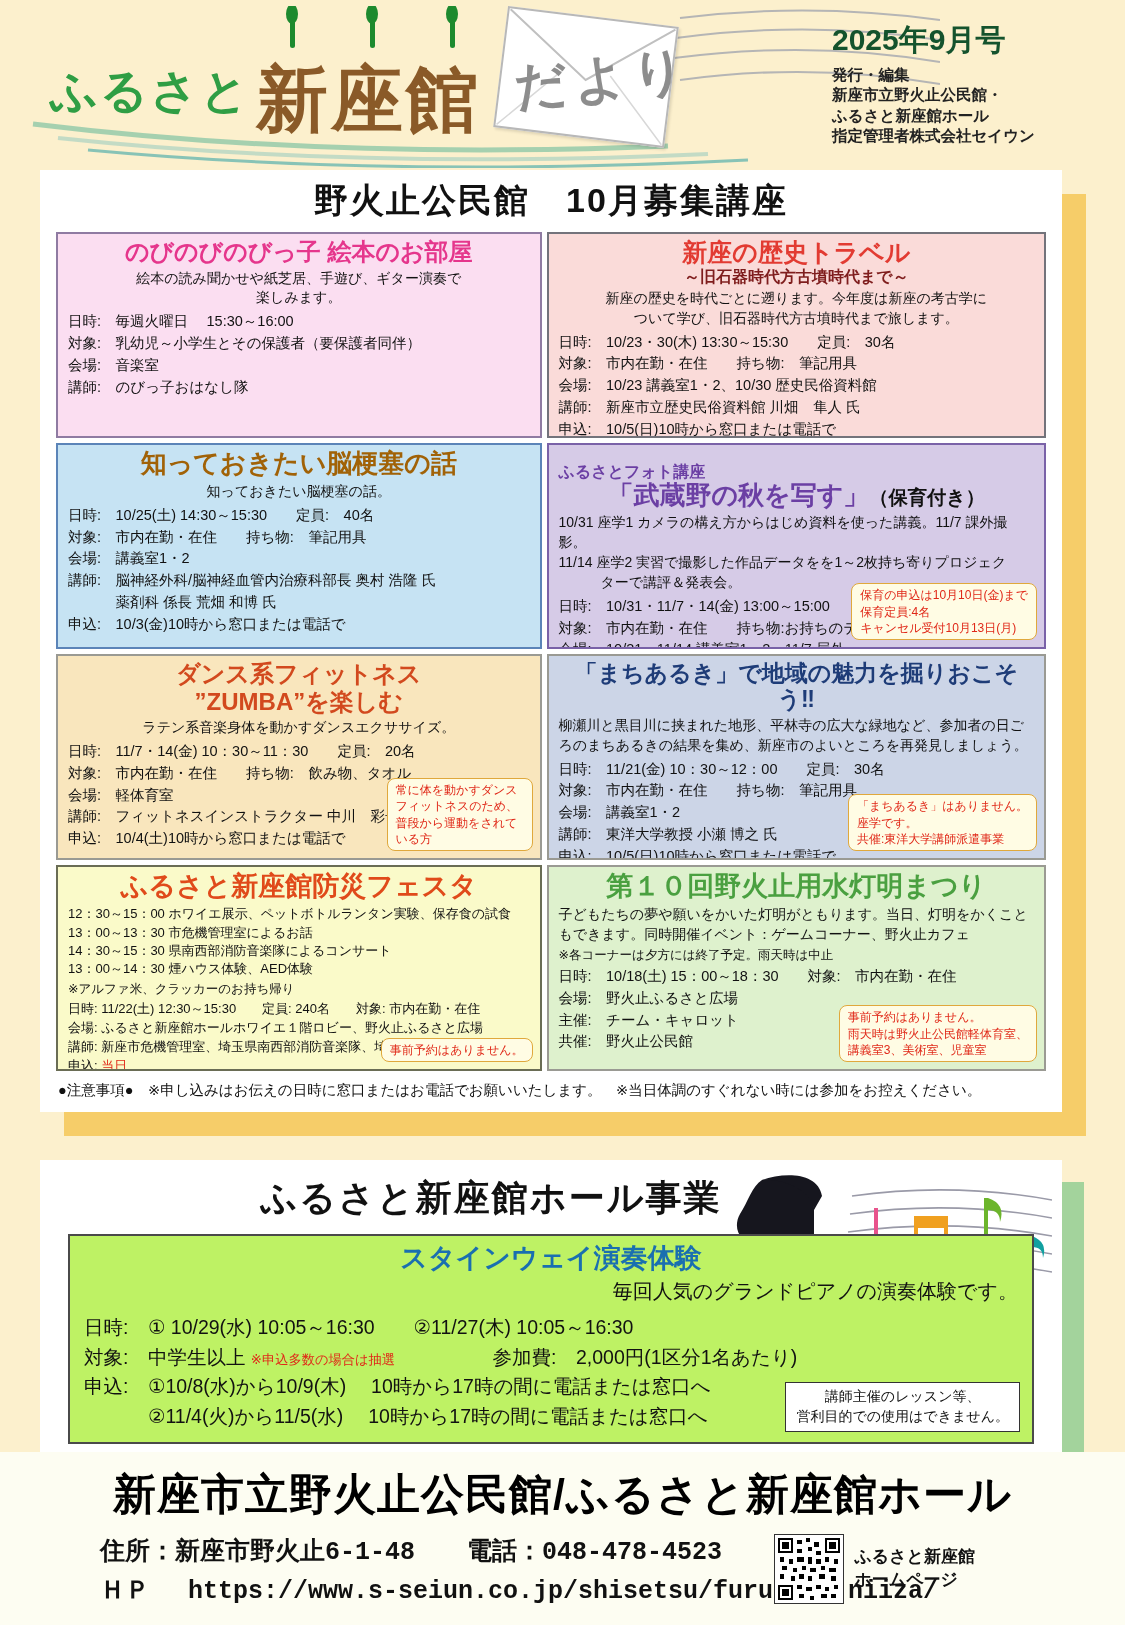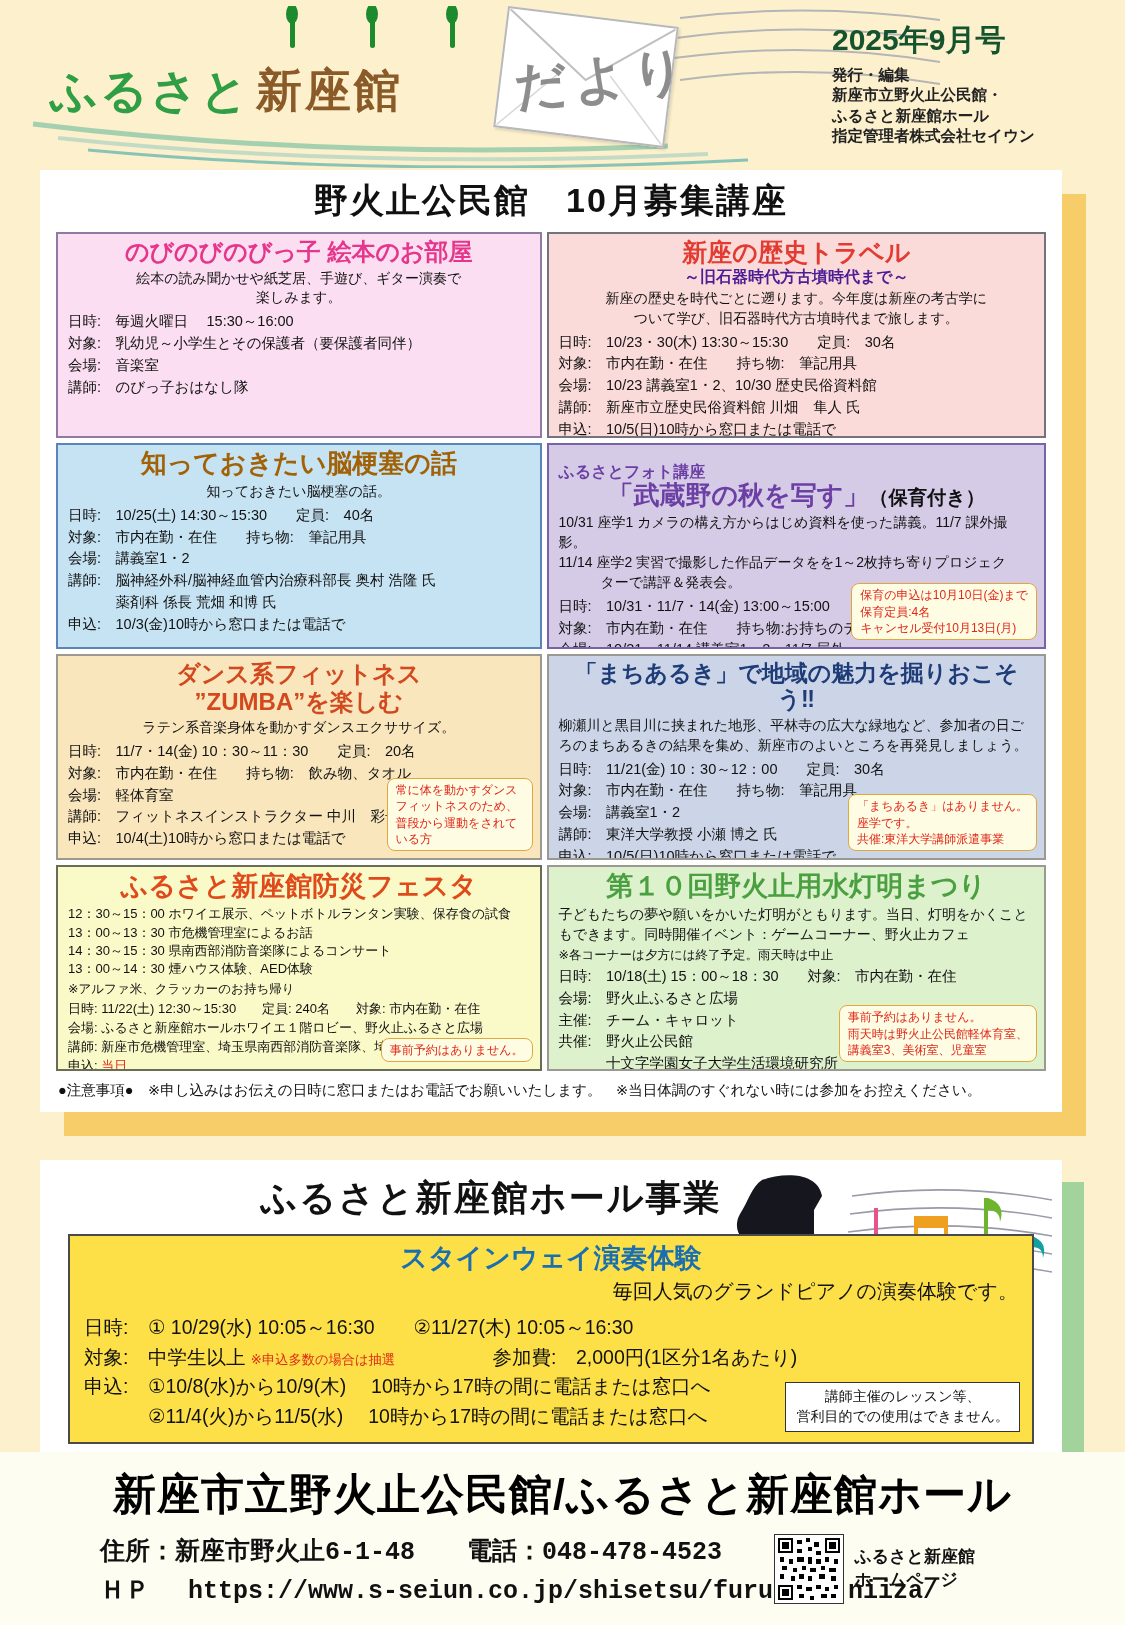--- a/index.html
+++ b/index.html
@@ -2,21 +2,21 @@
 <html><head>
 <meta charset="utf-8">
 <style>
   html,body{margin:0;padding:0;background:#e8e8e8;}
   .page{position:relative;width:1125px;height:1625px;margin:0 auto;background:#fcf0cd;
         font-family:"Liberation Sans","DejaVu Sans",sans-serif;color:#111;overflow:hidden;}
 
   
   .masthead{position:relative;height:170px;}
   .logo-furusato{position:absolute;left:50px;top:60px;font-size:47px;font-weight:bold;color:#2f9e44;letter-spacing:2px;}
-  .logo-niiza{position:absolute;left:256px;top:60px;font-size:46px;font-weight:900;color:#8a5a28;letter-spacing:3px;}
+  .logo-niiza{position:absolute;left:256px;top:52px;font-size:72px;font-weight:900;color:#8a5a28;letter-spacing:3px;}
   .sprouts{position:absolute;left:262px;top:6px;}
   .envelope{position:absolute;left:500px;top:16px;width:168px;height:118px;background:#fff;
             border:2px solid #b8b8b8;transform:rotate(7deg);box-shadow:2px 2px 3px rgba(0,0,0,.12);}
   .dayori{position:absolute;left:514px;top:44px;font-size:52px;font-weight:bold;color:#8d8d8d;
           transform:rotate(-6deg);letter-spacing:6px;white-space:nowrap;}
   .staff-deco{position:absolute;left:640px;top:0;}
   .swoosh{position:absolute;left:28px;top:116px;}
   .issue-block{position:absolute;right:28px;top:20px;width:265px;}
   .issue-no{font-size:30px;font-weight:bold;color:#14532d;margin-bottom:4px;}
   .pub-line{font-size:15.5px;line-height:1.32;color:#222;font-weight:bold;}
@@ -42,21 +42,21 @@
   .compact .course-desc{font-size:13px;}
   .red-text{color:#e02818;}
   .note{position:absolute;right:7px;bottom:7px;background:#fffce4;border:1.5px solid #e0a83c;
         border-radius:8px;padding:3px 8px;color:#e02818;font-size:12px;line-height:1.35;}
   .notice{font-size:14.5px;margin:10px 2px 2px;color:#111;}
 
   
   .hall-header{position:relative;height:58px;}
   .hall-header h2{margin:8px 0 0;text-align:center;font-size:36px;letter-spacing:2px;transform:translateX(-60px);}
   .hall-art{position:absolute;right:-6px;top:-4px;}
-  .hall-box{position:relative;margin:2px 12px 8px;border:2px solid #4a4a4a;background:#fde047;padding:4px 14px 10px;}
+  .hall-box{position:relative;margin:2px 12px 8px;border:2px solid #4a4a4a;background:#bef264;padding:4px 14px 10px;}
   .hall-title{text-align:center;font-weight:bold;font-size:27px;color:#1a6fb0;}
   .hall-desc{text-align:right;font-size:20px;margin:2px 0 8px;}
   .hall-rows .row{font-size:19.5px;line-height:1.52;}
   .hall-box .red-text{font-size:.68em;}
   .hall-note{position:absolute;right:12px;bottom:10px;background:#fff;border:1.5px solid #333;
              padding:4px 10px;font-size:14px;line-height:1.4;text-align:center;}
 
   
   .footer{position:absolute;left:0;right:0;bottom:0;top:1452px;background:#fdfdf2;padding-top:14px;}
   .footer-title{text-align:center;font-size:43px;font-weight:900;letter-spacing:1px;color:#000;}
@@ -124,21 +124,21 @@
           </div>
           <div class="rows">
             <div class="row"><span>日時:　毎週火曜日　 15:30～16:00</span></div>
             <div class="row"><span>対象:　乳幼児～小学生とその保護者（要保護者同伴）</span></div>
             <div class="row"><span>会場:　音楽室</span></div>
             <div class="row"><span>講師:　のびっ子おはなし隊</span></div>
           </div>
         </div>
         <div class="course-box" style="background: rgb(250, 219, 217); border-color: rgb(115, 115, 123);">
           <div class="course-title" style="color: rgb(226, 59, 50); font-size: 25px;"><span>新座の歴史トラベル</span></div>
-          <div class="course-sub" style="color: #4c1d95;">～旧石器時代方古墳時代まで～</div>
+          <div class="course-sub" style="color: #7f1d1d;">～旧石器時代方古墳時代まで～</div>
           <div class="course-desc center">
             <div>新座の歴史を時代ごとに遡ります。今年度は新座の考古学に</div>
             <div>ついて学び、旧石器時代方古墳時代まで旅します。</div>
           </div>
           <div class="rows">
             <div class="row"><span>日時:　10/23・30(木) 13:30～15:30　　定員:　30名</span></div>
             <div class="row"><span>対象:　市内在勤・在住　　持ち物:　筆記用具</span></div>
             <div class="row"><span>会場:　10/23 講義室1・2、10/30 歴史民俗資料館</span></div>
             <div class="row"><span>講師:　新座市立歴史民俗資料館 川畑　隼人 氏</span></div>
             <div class="row"><span>申込:　10/5(日)10時から窓口または電話で</span></div>
@@ -237,21 +237,20 @@
           <div class="course-desc">
             <div>子どもたちの夢や願いをかいた灯明がともります。当日、灯明をかくこと</div>
             <div>もできます。同時開催イベント：ゲームコーナー、野火止カフェ</div>
           </div>
           <div class="small-line">※各コーナーは夕方には終了予定。雨天時は中止</div>
           <div class="rows">
             <div class="row"><span>日時:　10/18(土) 15：00～18：30　　対象:　市内在勤・在住</span></div>
             <div class="row"><span>会場:　野火止ふるさと広場</span></div>
             <div class="row"><span>主催:　チーム・キャロット</span></div>
             <div class="row"><span>共催:　野火止公民館</span></div>
-            <div class="row"><span>　　　 十文字学園女子大学生活環境研究所</span></div>
           </div>
           <div class="note" style="max-width: 185px;">
             <div>事前予約はありません。</div>
             <div>雨天時は野火止公民館軽体育室、</div>
             <div>講義室3、美術室、児童室</div>
           </div>
         </div>
       </div>
     <div class="notice">●注意事項●　※申し込みはお伝えの日時に窓口またはお電話でお願いいたします。　※当日体調のすぐれない時には参加をお控えください。</div>
   </section>

